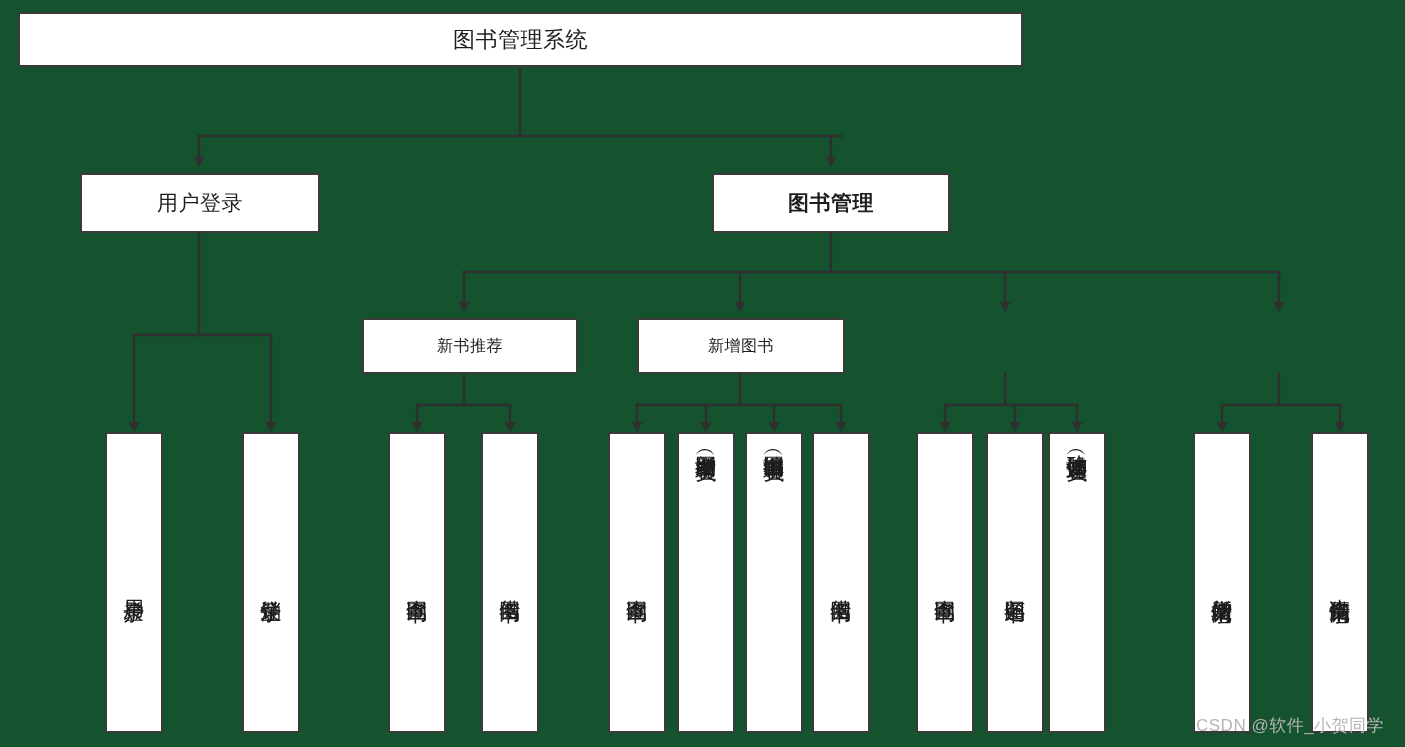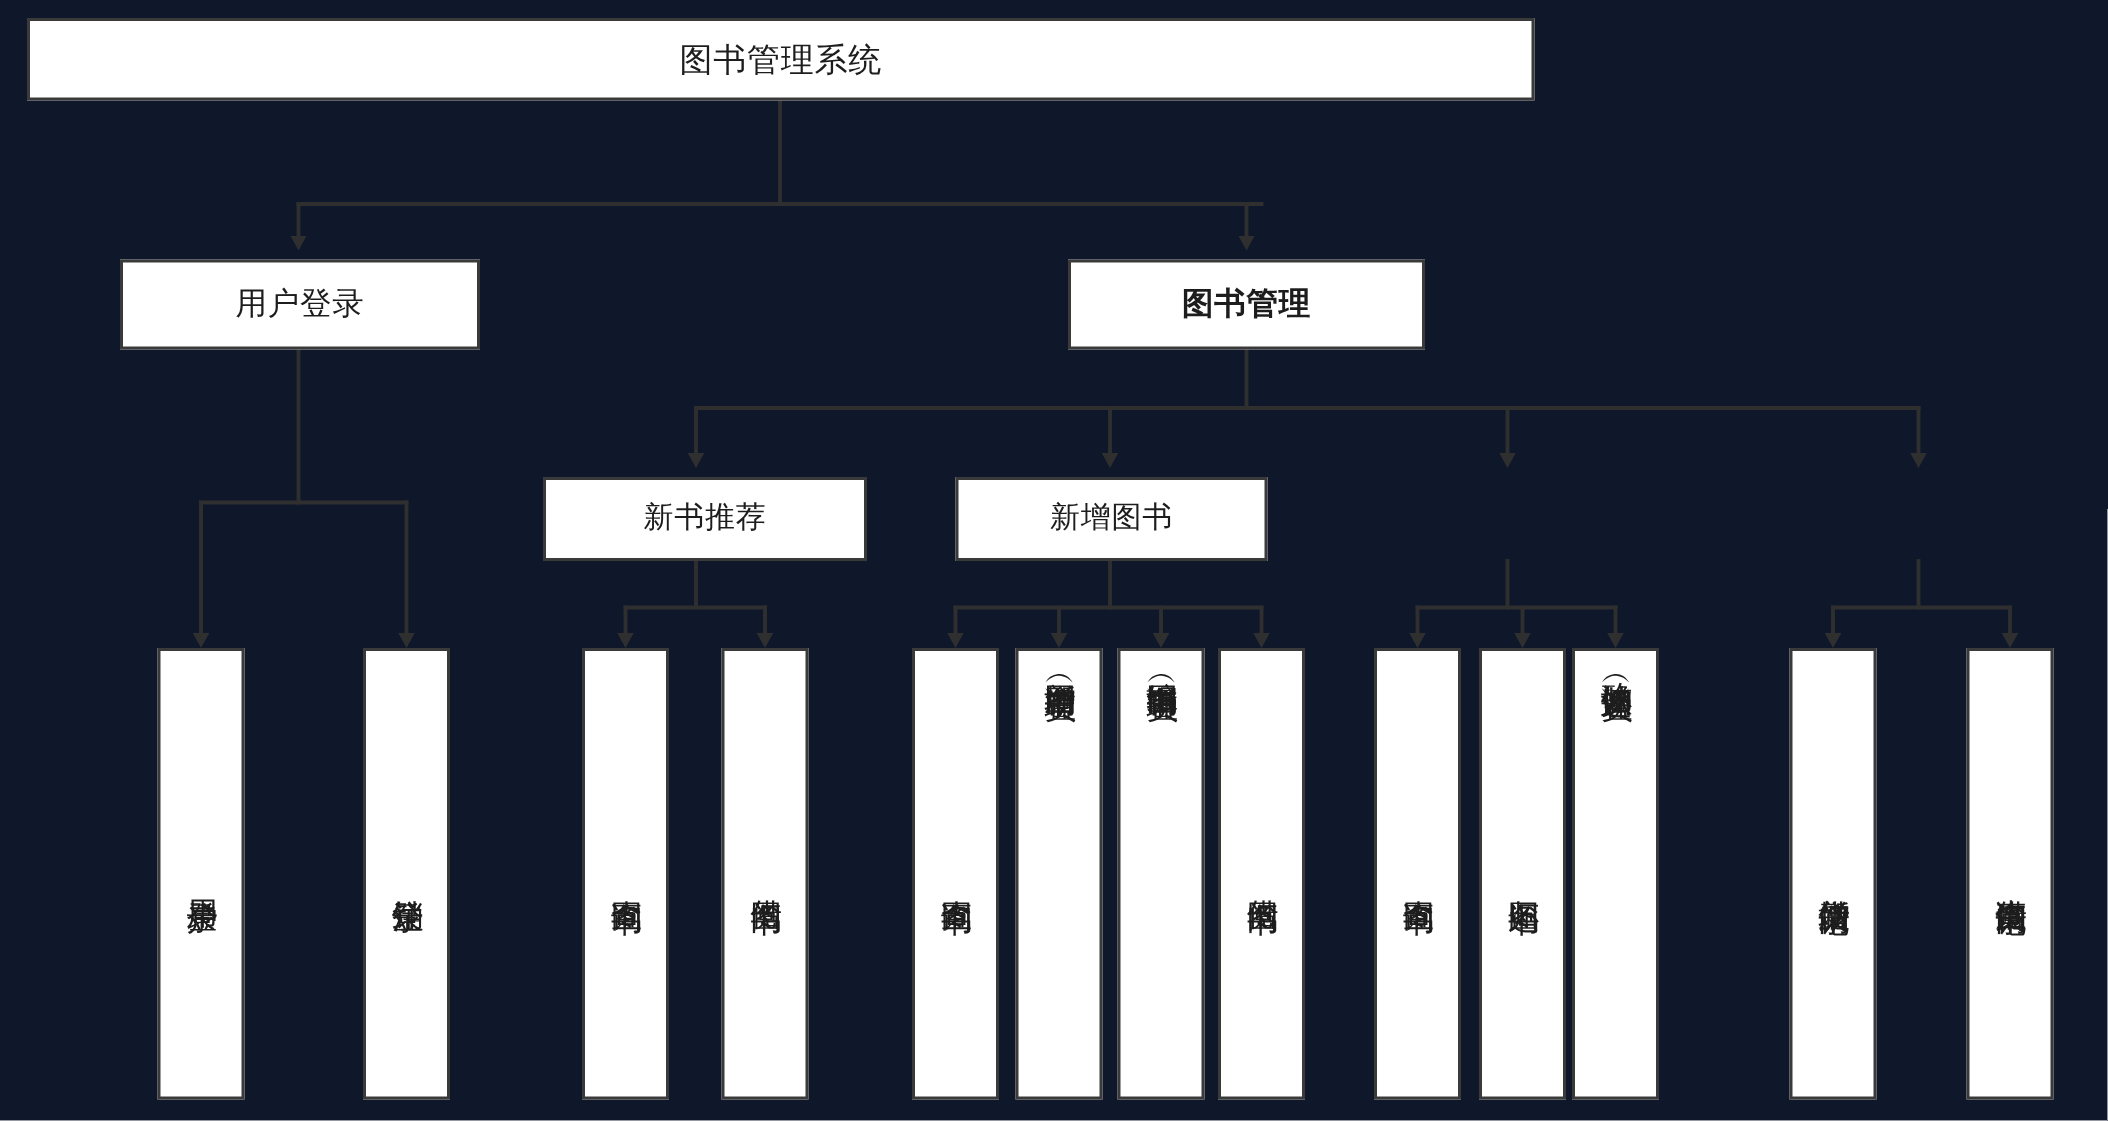--- a/index.html
+++ b/index.html
@@ -8,21 +8,21 @@
     padding: 0;
     background: #ffffff;
   }
   body {
     font-family: "Liberation Sans", "DejaVu Sans", sans-serif;
   }
   #canvas {
     position: relative;
     width: 1405px;
     height: 747px;
-    background: #0f172a;
+    background: #14532d;
     overflow: hidden;
   }
   #edges {
     position: absolute;
     left: 0;
     top: 0;
     width: 1405px;
     height: 747px;
     pointer-events: none;
   }
@@ -39,21 +39,21 @@
   }
   .node-label {
     display: block;
     text-align: center;
     line-height: 1.18;
     letter-spacing: 0.5px;
     white-space: nowrap;
   }
   .node.root .node-label { font-size: 22px; }
   .node.level2 .node-label { font-size: 21px; }
-  .node.level3 .node-label { font-size: 20px; }
+  .node.level3 .node-label { font-size: 16px; }
   .node.leaf {
     align-items: flex-start;
     padding-top: 4px;
   }
   .node.leaf .node-label {
     writing-mode: vertical-rl;
     text-orientation: upright;
     font-size: 21px;
     line-height: 1.22;
     letter-spacing: 1px;
@@ -182,14 +182,15 @@
     <span class="node-label">确认归还（管理员）</span>
   </div>
 
   <div class="node leaf centered-text" style="left:1193px; top:432px; width:58px; height:301px;">
     <span class="node-label">新增借阅记录</span>
   </div>
   <div class="node leaf centered-text" style="left:1311px; top:432px; width:58px; height:301px;">
     <span class="node-label">查询借阅记录</span>
   </div>
 
+  <div class="watermark" style="left:1196px; top:714px;">CSDN @软件_小贺同学</div>
 
 </div>
 
 </body></html>

